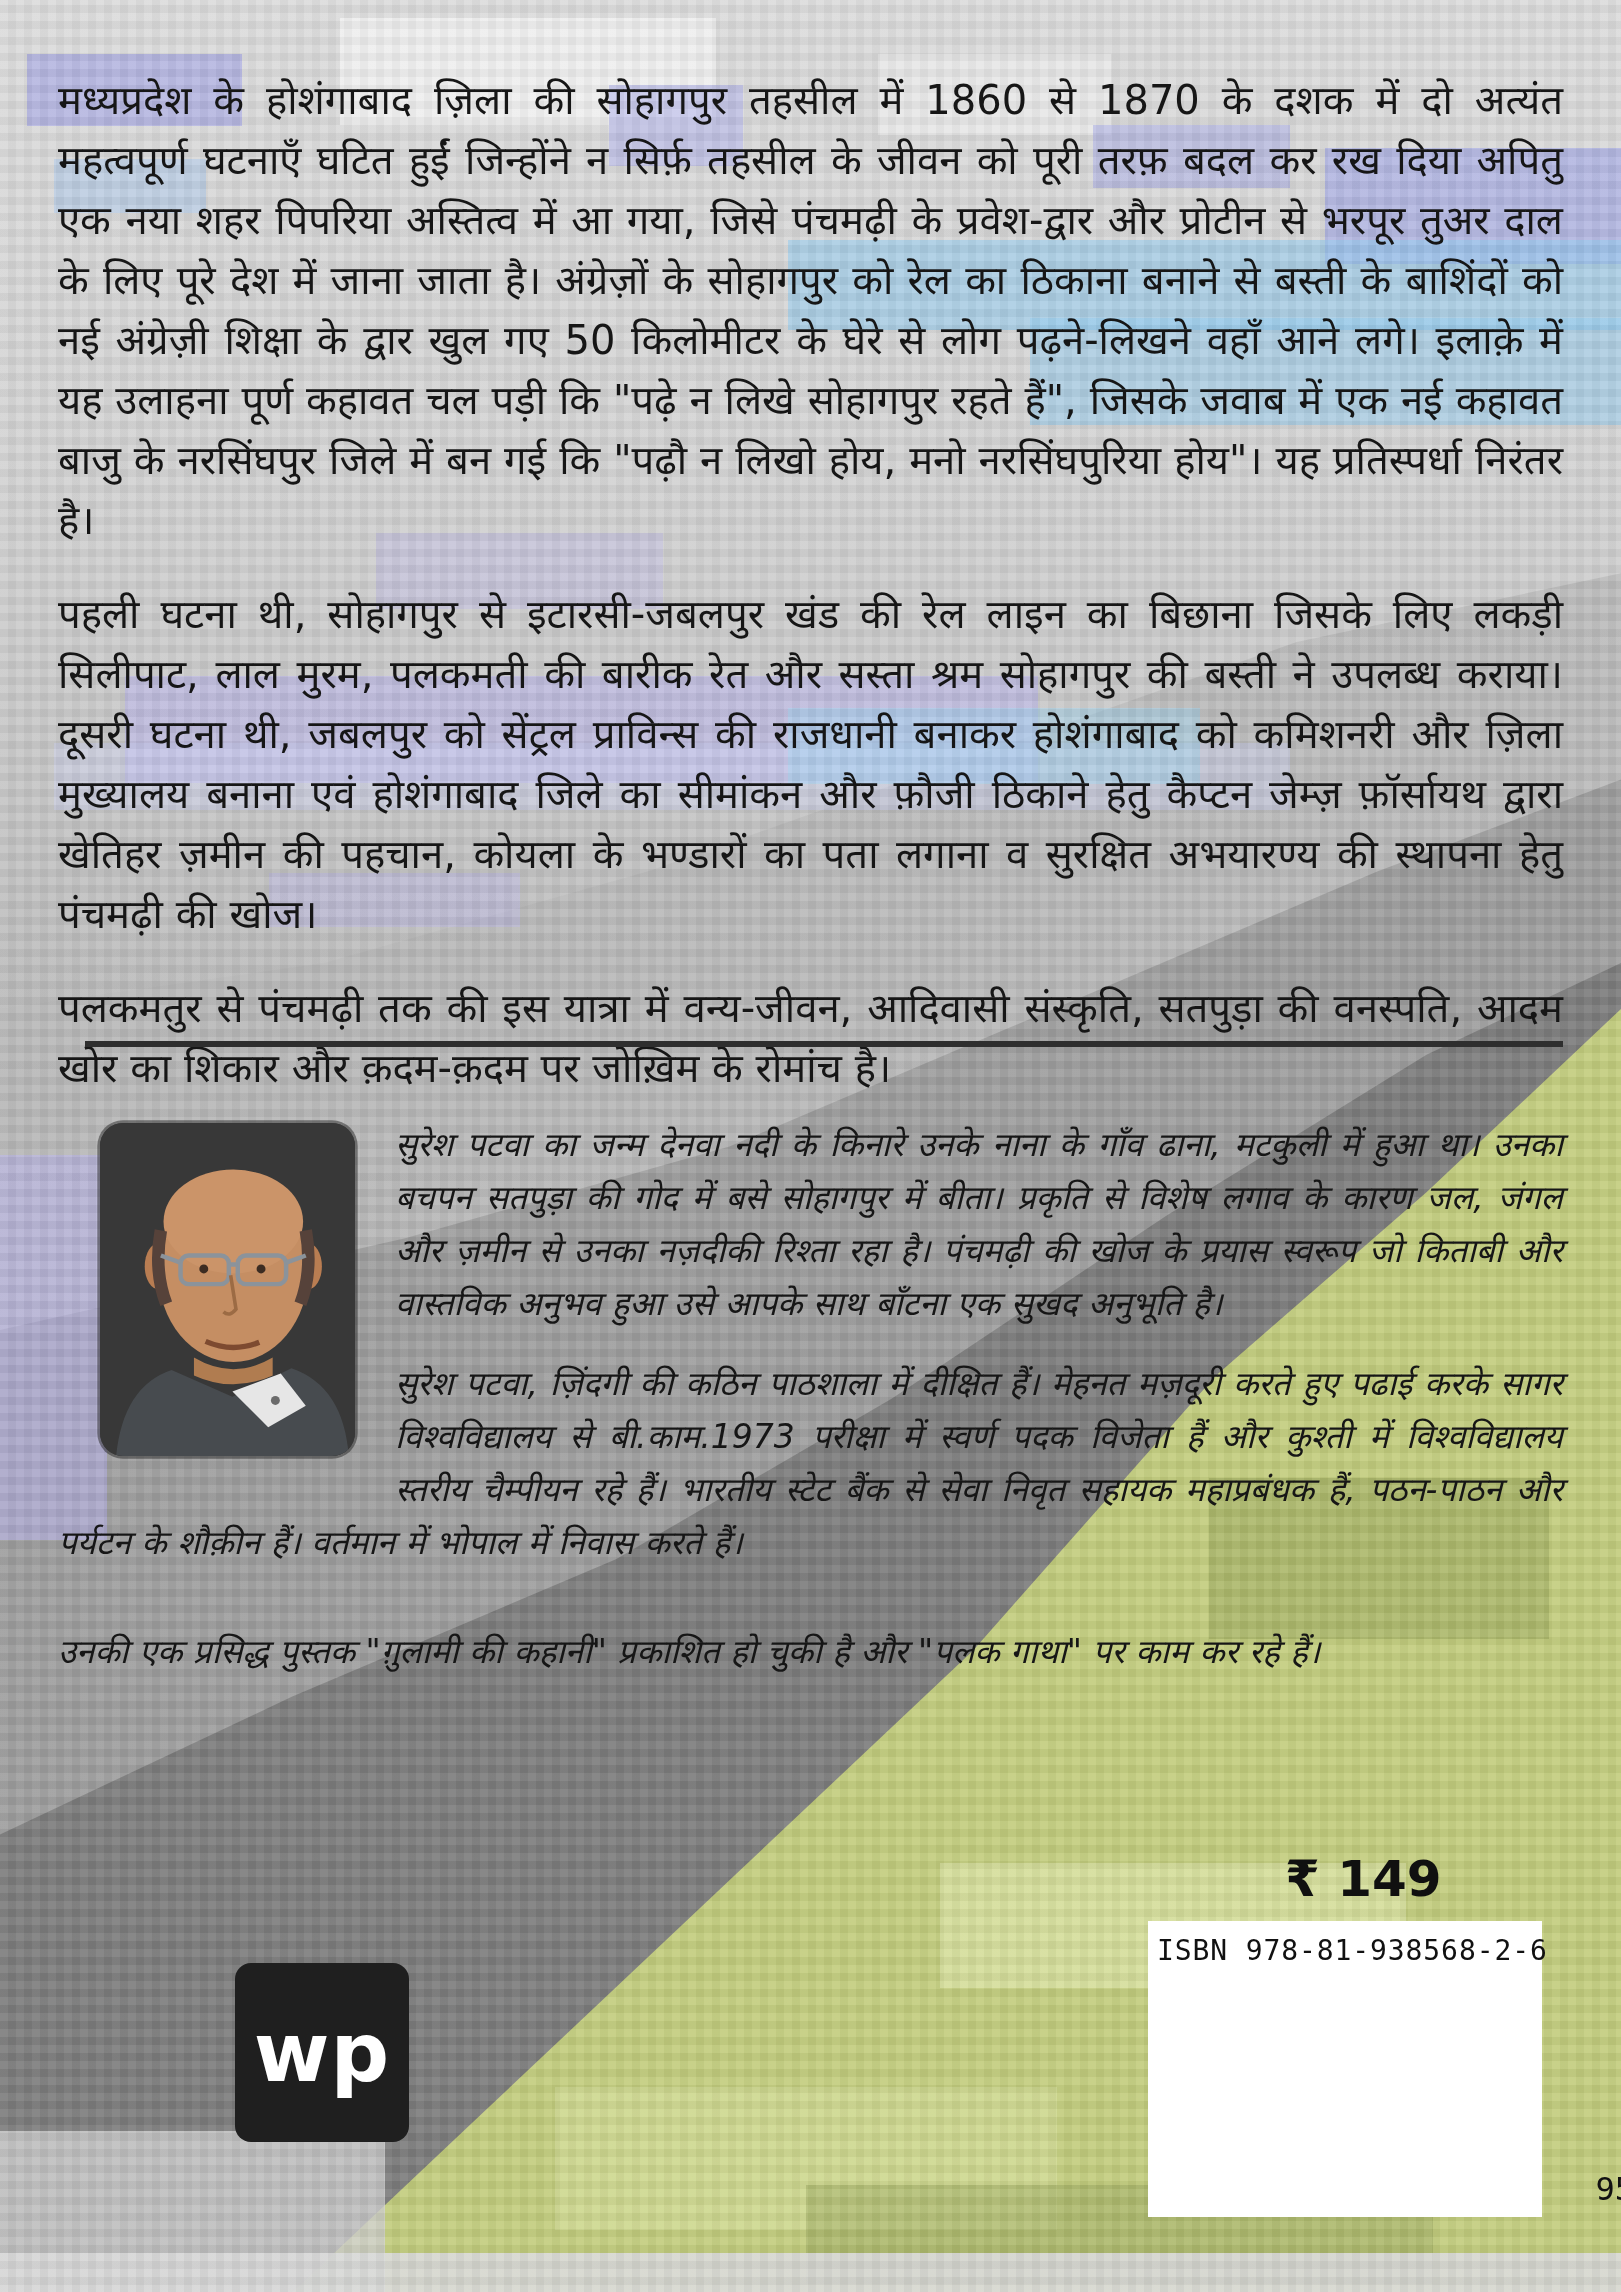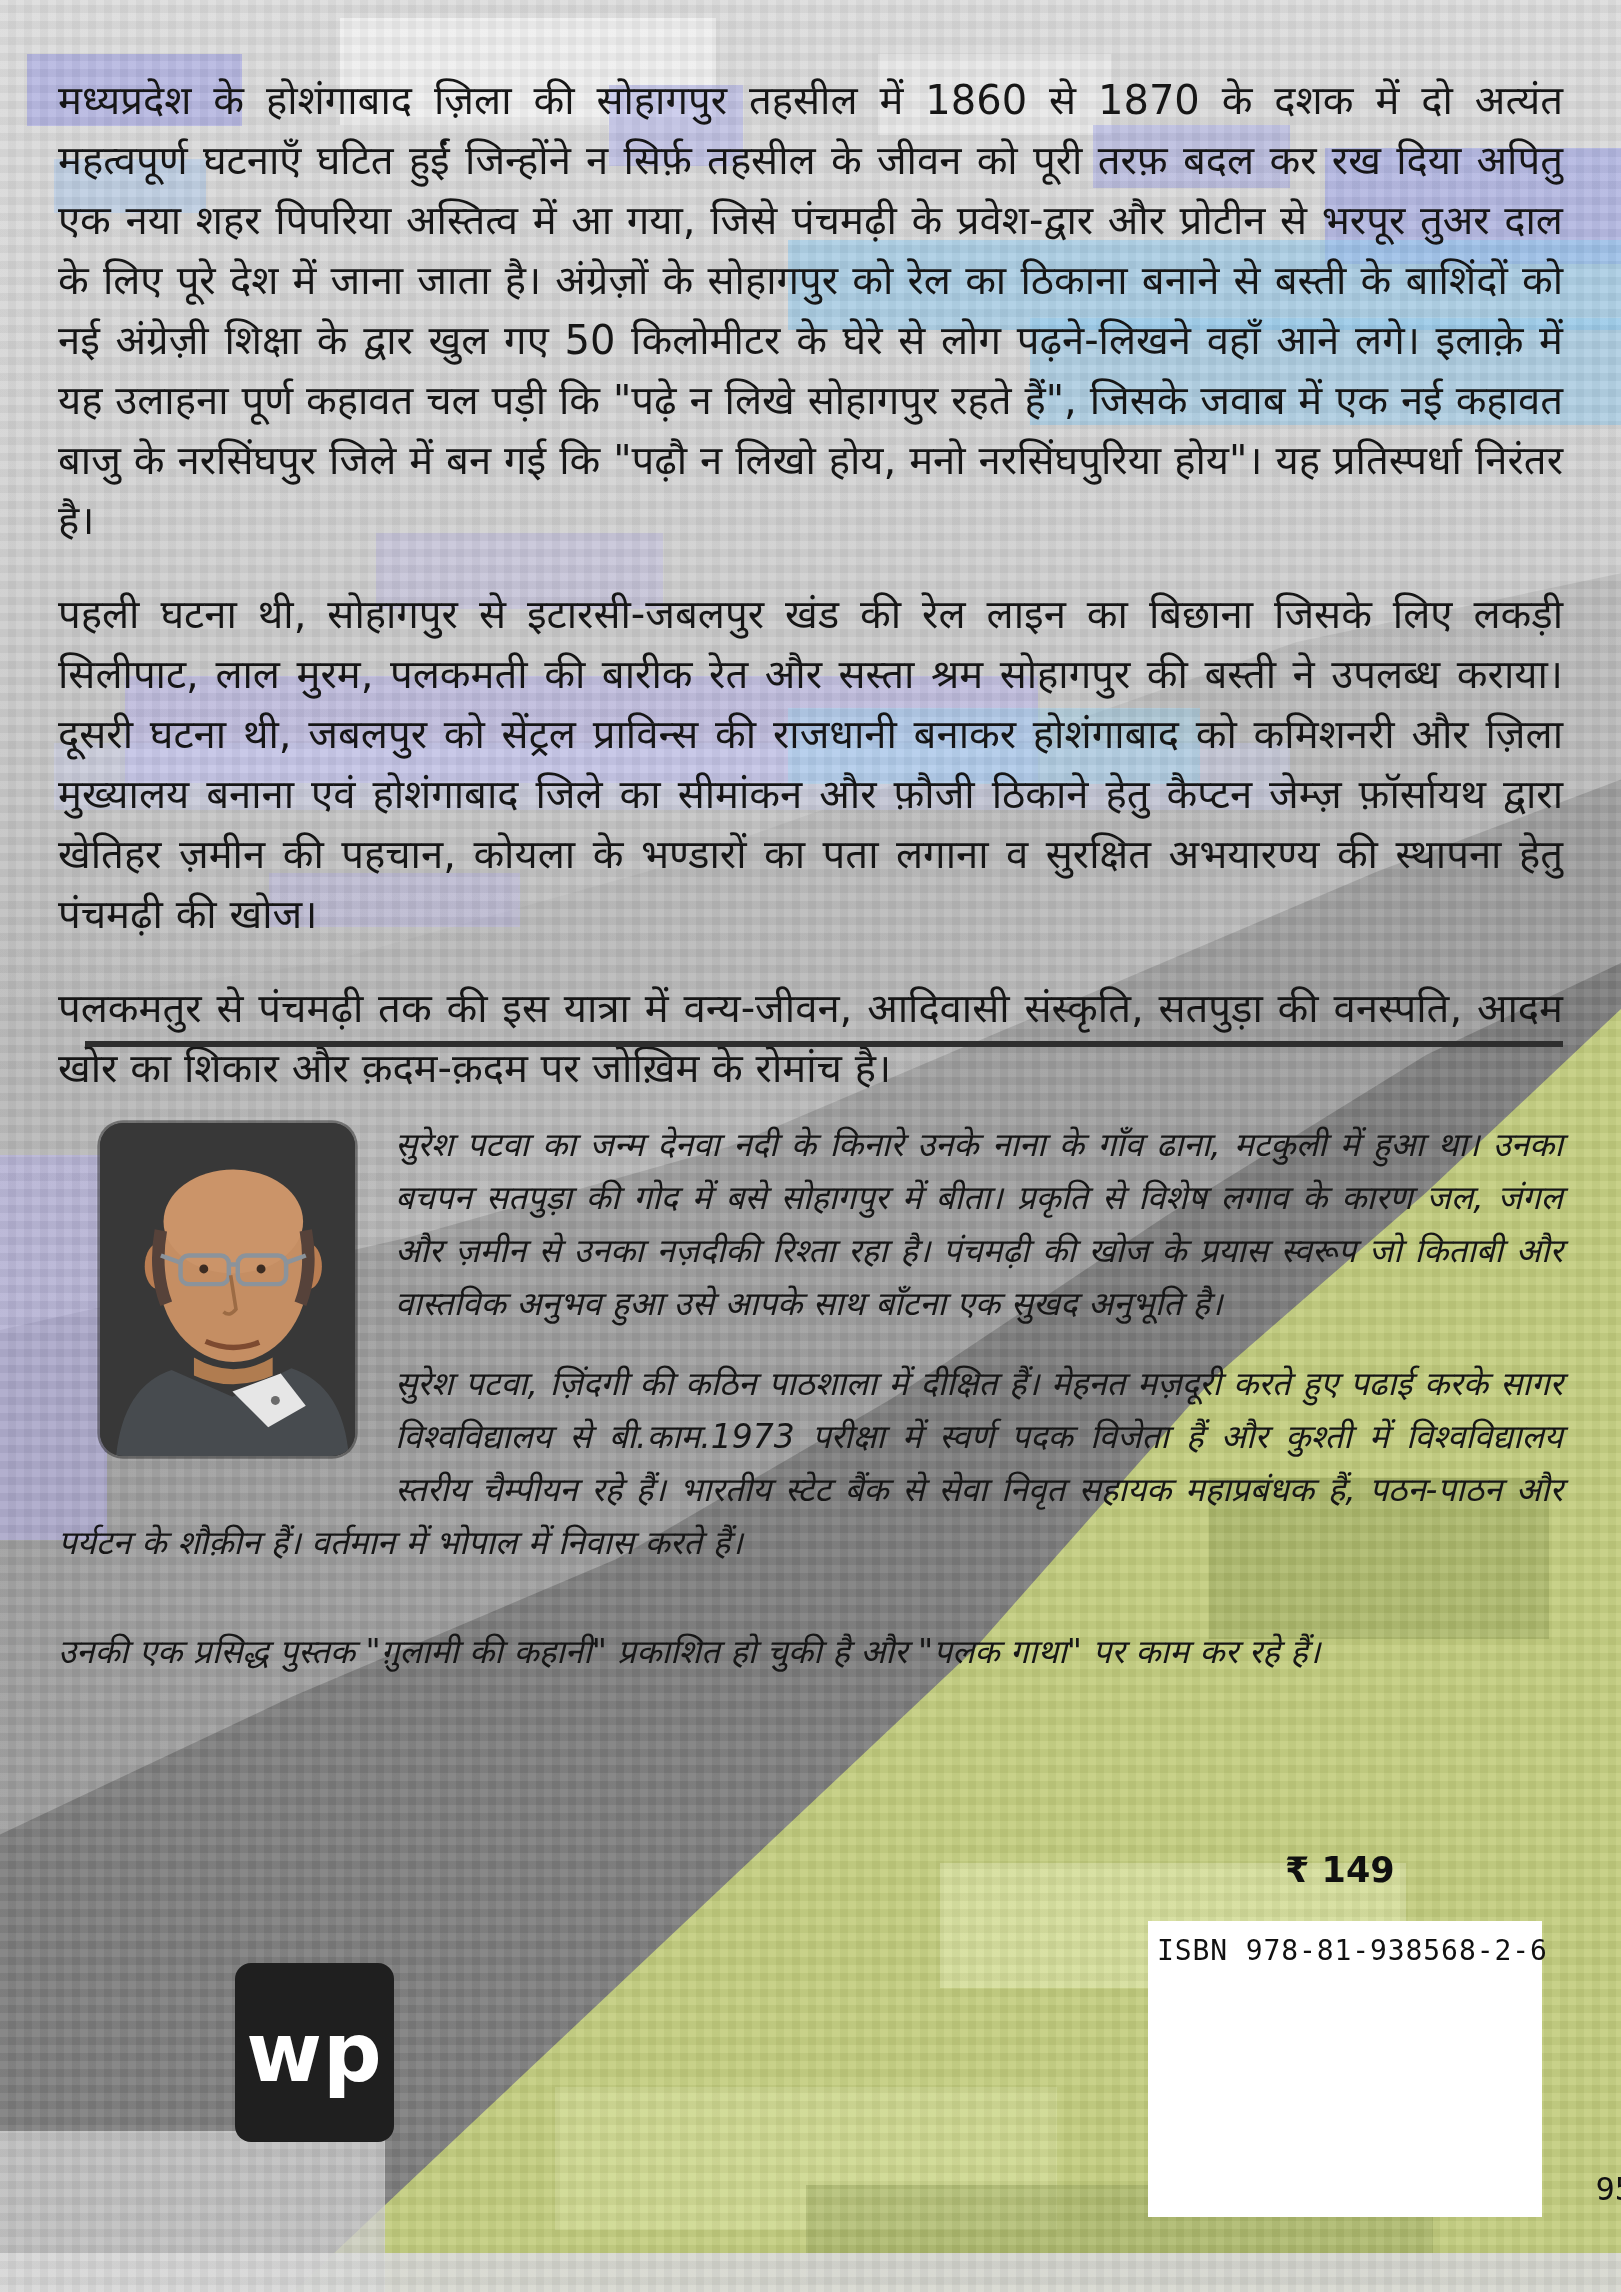--- a/index.html
+++ b/index.html
@@ -53,34 +53,34 @@
   .synopsis{position:absolute;left:58px;top:70px;width:1505px;z-index:5;}
   .synopsis p{margin:0 0 34px 0;font-size:40px;line-height:60px;text-align:justify;
     font-weight:500;letter-spacing:0px;}
   .divider{position:absolute;left:85px;top:1041px;width:1478px;height:6.3px;background:#2e2e2e;z-index:5;}
   .author{position:absolute;left:58px;top:1118px;width:1505px;z-index:5;font-style:italic;}
   .author p{margin:0 0 27px 0;font-size:33px;line-height:53px;text-align:justify;font-weight:500;}
   .author .works{margin-top:56px;}
   .photo{float:left;width:255px;height:333px;margin:5.4px 40px 10.7px 42px;border-radius:23px;
     overflow:hidden;background:#383838;box-shadow:0 0 0 2.7px rgba(40,40,40,.5);}
   .photo svg{display:block;width:100%;height:100%;}
-  .price{position:absolute;left:1285px;top:1850px;z-index:5;font-size:35px;font-weight:700;color:#101010;}
+  .price{position:absolute;left:1285px;top:1850px;z-index:5;font-size:50px;font-weight:700;color:#101010;}
   .isbn-box{position:absolute;left:1148px;top:1921px;width:394px;height:296px;background:#ffffff;z-index:5;
     display:flex;flex-direction:row;box-sizing:border-box;padding:12.5px 9px 9px 9px;}
   .isbn-label{text-align:center;font-family:"DejaVu Sans Mono",monospace;font-size:28px;
     letter-spacing:0.9px;color:#111;white-space:nowrap;}
   .bars{flex:1;margin:7.2px 23px 3.6px 23px;
     background:repeating-linear-gradient(90deg,
       #111 0px,#111 3.6px,#fff 3.6px,#fff 6.3px,
       #111 6.3px,#111 8px,#fff 8px,#fff 13.4px,
       #111 13.4px,#111 19px,#fff 19px,#fff 21.5px,
       #111 21.5px,#111 23px,#fff 23px,#fff 29.6px);}
   .barcode-digits{display:flex;justify-content:space-between;align-items:flex-end;
     font-family:"DejaVu Sans Mono",monospace;font-size:32px;color:#111;padding:1.8px 1.8px 0 1.8px;}
-  .wp-logo{position:absolute;left:235px;top:1963px;width:159px;height:179px;background:#1f1f1f;
+  .wp-logo{position:absolute;left:235px;top:1963px;width:174px;height:179px;background:#1f1f1f;
     border-radius:16px;z-index:5;display:flex;align-items:center;justify-content:center;}
   .wp-logo span{color:#fff;font-size:82px;font-weight:700;letter-spacing:0.9px;line-height:1;
     font-family:"DejaVu Sans",sans-serif;}
 </style>
 </head>
 <body>
 
 <div class="page">
 
   <div class="bg sky-white-1"></div>

